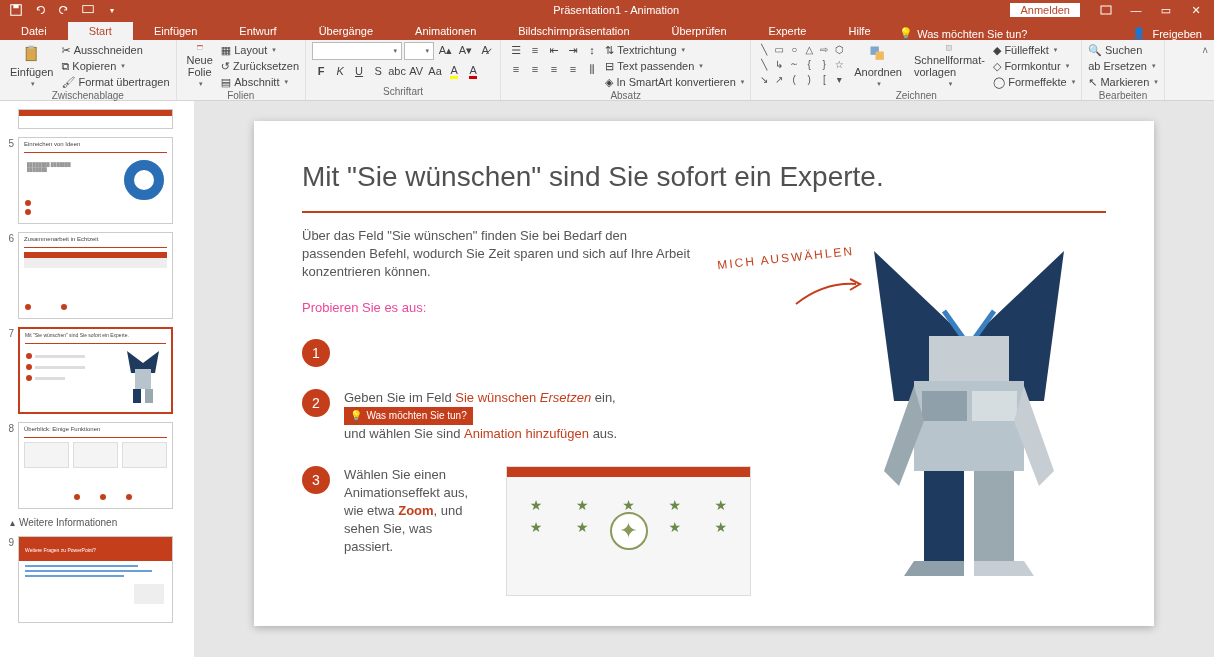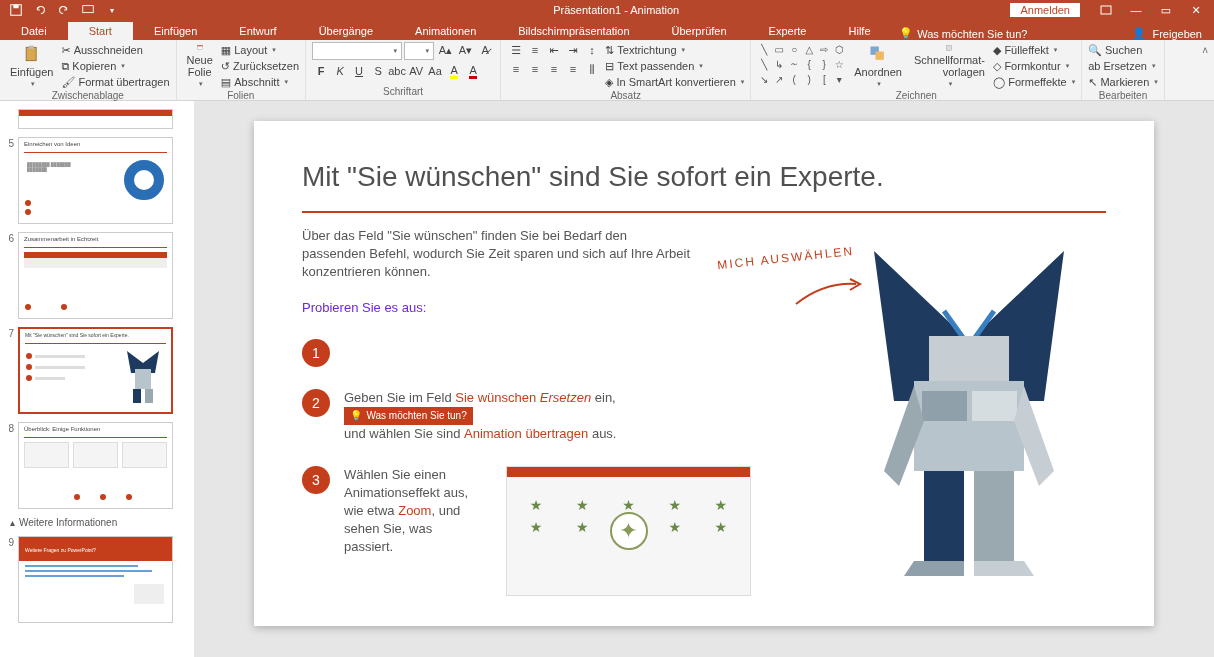--- a/index.html
+++ b/index.html
@@ -46,21 +46,21 @@
 .thumb.selected { border: 2px solid #c43e1c; }
 .thumb-top { height: 14px; background: #c43e1c; }
 .thumb-title { font-size: 6px; color: #444; padding: 3px 5px; }
 .section-header { font-size: 10px; color: #555; padding: 4px 10px; cursor: pointer; display: flex; align-items: center; gap: 4px; }
 
 .canvas-area { flex: 1; position: relative; overflow: auto; }
 .slide { width: 900px; height: 505px; background: #fff; margin: 20px auto; box-shadow: 0 2px 8px rgba(0,0,0,.25); position: relative; padding: 40px 48px; }
 .slide h1 { font-size: 28px; font-weight: 300; color: #505050; margin-bottom: 18px; }
 .slide-rule { height: 2px; background: #c43e1c; margin-bottom: 14px; }
 .slide-intro { font-size: 13px; color: #555; line-height: 1.4; margin-bottom: 18px; max-width: 390px; }
-.slide-try { font-size: 13px; color: #6d28d9; margin-bottom: 24px; }
+.slide-try { font-size: 13px; color: #ec4899; margin-bottom: 24px; }
 .step { display: flex; align-items: flex-start; gap: 14px; margin-bottom: 22px; }
 .step-num { width: 28px; height: 28px; border-radius: 50%; background: #c43e1c; color: #fff; display: flex; align-items: center; justify-content: center; font-size: 14px; flex-shrink: 0; }
 .step-text { font-size: 13px; color: #555; line-height: 1.4; max-width: 260px; }
 .step-hl { color: #c43e1c; }
 .step-hl-i { font-style: italic; }
 .tellme-chip { display: inline-flex; align-items: center; gap: 4px; background: #c43e1c; color: #fff; font-size: 10px; padding: 2px 6px; vertical-align: middle; }
 .robot { position: absolute; right: 60px; top: 130px; width: 250px; height: 340px; }
 .robot-callout { position: absolute; right: 300px; top: 130px; color: #c43e1c; font-size: 12px; letter-spacing: 2px; transform: rotate(-6deg); }
 .arrow { position: absolute; right: 290px; top: 155px; width: 70px; height: 40px; }
 .mini-shot { width: 245px; height: 130px; background: #f6f6f6; border: 1px solid #ddd; position: relative; margin-left: 8px; }
@@ -306,21 +306,21 @@
             <rect x="3" y="3" width="10" height="10" fill="#7ba7d0"></rect>
             <rect x="9" y="9" width="10" height="10" fill="#f0b860"></rect>
           </svg>
         <span>Anordnen</span>
           <span class="dd">▾</span>
       </div>
       <div class="big-btn">
         <svg class="big-icon" viewBox="0 0 24 24">
             <rect x="4" y="4" width="16" height="16" fill="#ddd" stroke="#888"></rect>
           </svg>
-        <span style="white-space:pre;text-align:right;line-height:1.1">Schnellformat-
+        <span style="white-space:pre;text-align:left;line-height:1.1">Schnellformat-
 vorlagen</span>
           <span class="dd">▾</span>
       </div>
       <div style="display:flex;flex-direction:column;justify-content:space-around">
         <div class="small-row">
             <span>◆</span>
             <span>Fülleffekt</span>
             <span class="dd">▾</span>
           </div>
         <div class="small-row">
@@ -481,28 +481,28 @@
       </div>
 
       <div class="step">
         <div class="step-num">2</div>
         <div class="step-text" style="max-width:400px">
           <span>Geben Sie im Feld </span><span class="step-hl">Sie wünschen </span><span class="step-hl step-hl-i">Ersetzen</span><span> ein, </span>
           <span class="tellme-chip">
               <span>💡</span>
               <span>Was möchten Sie tun?</span>
             </span><br>
-          <span>und wählen Sie sind </span><span class="step-hl" style="font-weight:500">Animation übertragen</span><span> aus.</span>
+          <span>und wählen Sie sind </span><span class="step-hl" style="font-weight:500">Animation hinzufügen</span><span> aus.</span>
         </div>
       </div>
 
       <div class="step">
         <div class="step-num">3</div>
         <div class="step-text" style="max-width:140px">
-          <span>Wählen Sie einen Animationseffekt aus, wie etwa </span><span class="step-hl" style="font-weight:400">Zoom</span><span>, und sehen Sie, was passiert.</span>
+          <span>Wählen Sie einen Animationseffekt aus, wie etwa </span><span class="step-hl" style="font-weight:700">Zoom</span><span>, und sehen Sie, was passiert.</span>
         </div>
         <div class="mini-shot">
           <div class="mini-top"></div>
           <div style="display:grid;grid-template-columns:repeat(5,1fr);gap:4px;padding:20px 8px 8px">
             <div style="height:18px;font-size:14px;color:#6a8a4a;text-align:center">★</div>
               <div style="height:18px;font-size:14px;color:#6a8a4a;text-align:center">★</div>
               <div style="height:18px;font-size:14px;color:#6a8a4a;text-align:center">★</div>
               <div style="height:18px;font-size:14px;color:#6a8a4a;text-align:center">★</div>
               <div style="height:18px;font-size:14px;color:#6a8a4a;text-align:center">★</div>
             <div style="height:18px;font-size:14px;color:#6a8a4a;text-align:center">★</div>

